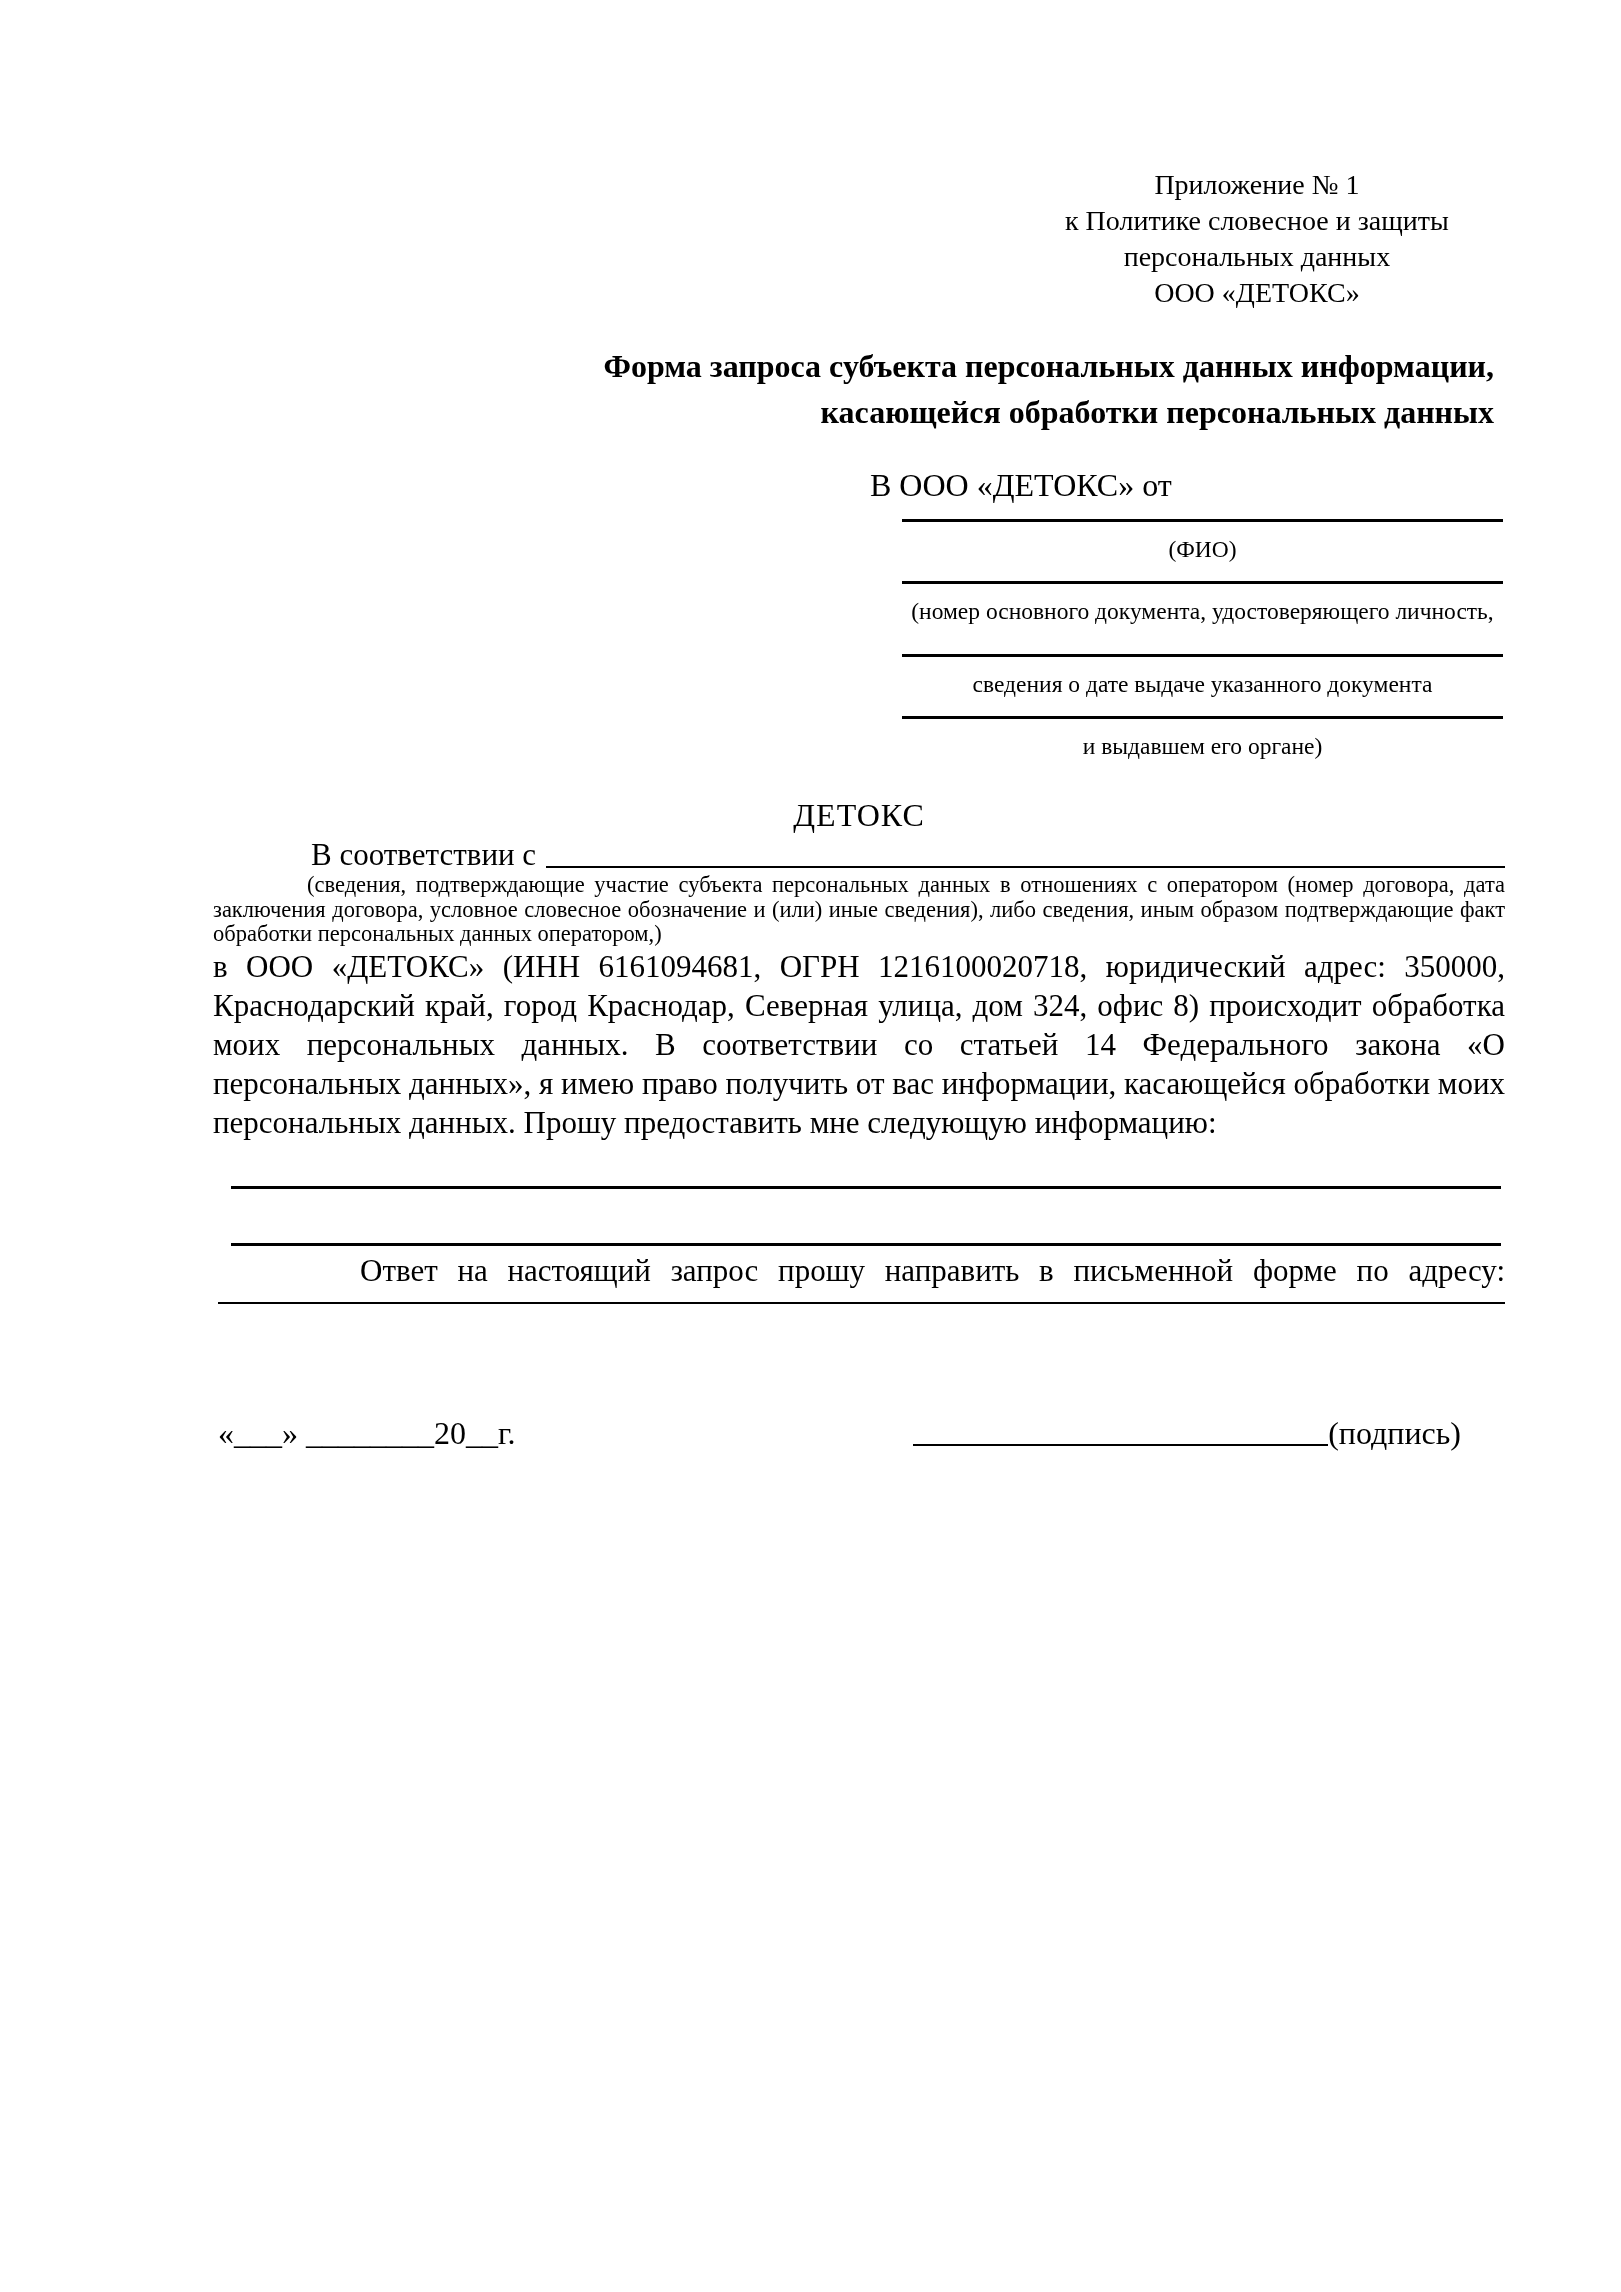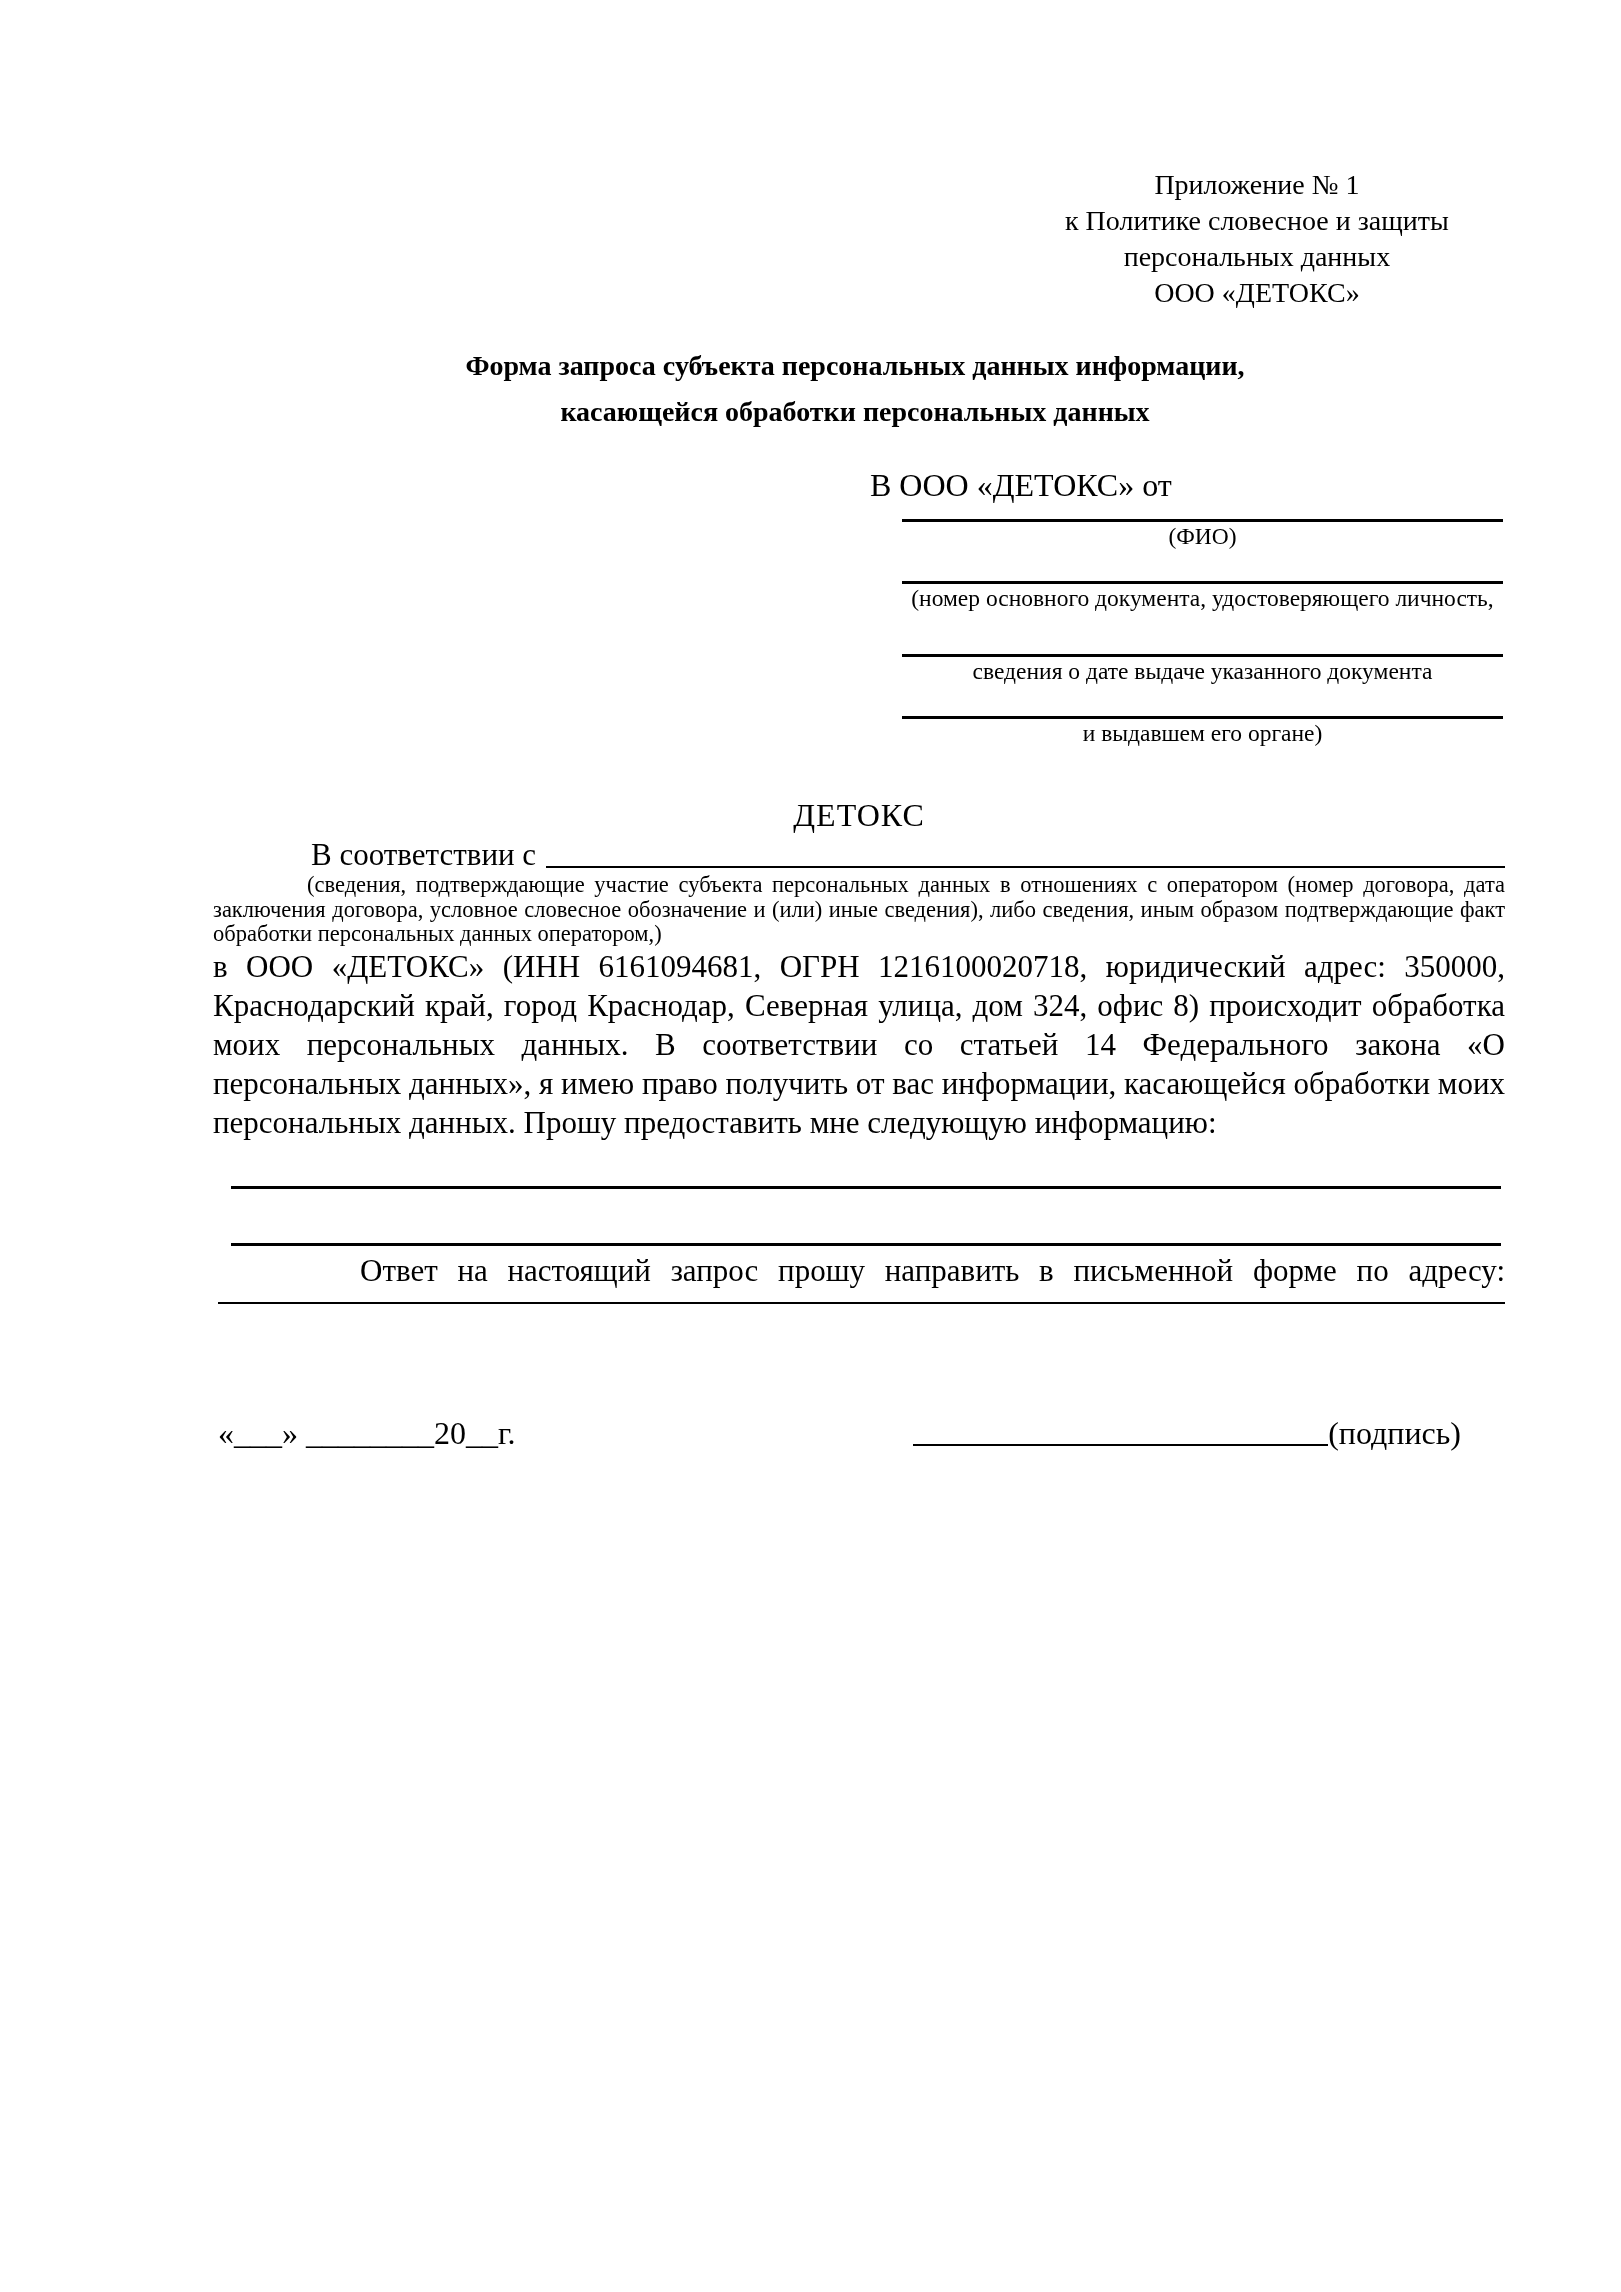--- a/index.html
+++ b/index.html
@@ -24,26 +24,26 @@
     left: 1065px;
     top: 167px;
     font-size: 28px;
     line-height: 36px;
     text-align: center;
   }
 
   
   .title {
     position: absolute;
-    left: 209px;
+    left: 202px;
     top: 343px;
     width: 1292px;
-    text-align: center;
+    text-align: right;
     font-weight: bold;
-    font-size: 28px;
+    font-size: 32px;
     line-height: 46px;
   }
 
   
   .addressee {
     position: absolute;
     left: 870px;
     top: 467px;
     font-size: 32px;
     line-height: 37px;
@@ -56,21 +56,21 @@
     width: 601px;
     text-align: center;
   }
   .fline {
     height: 2.9px;
     background: #000000;
   }
   .ffield .caption {
     font-size: 23.5px;
     line-height: 27.4px;
-    margin-top: 1px;
+    margin-top: 14px;
   }
   .f1 { top: 519px; }
   .f2 { top: 581px; }
   .f3 { top: 654px; }
   .f4 { top: 716px; }
 
   
   .zapros {
     position: absolute;
     left: 213px;

